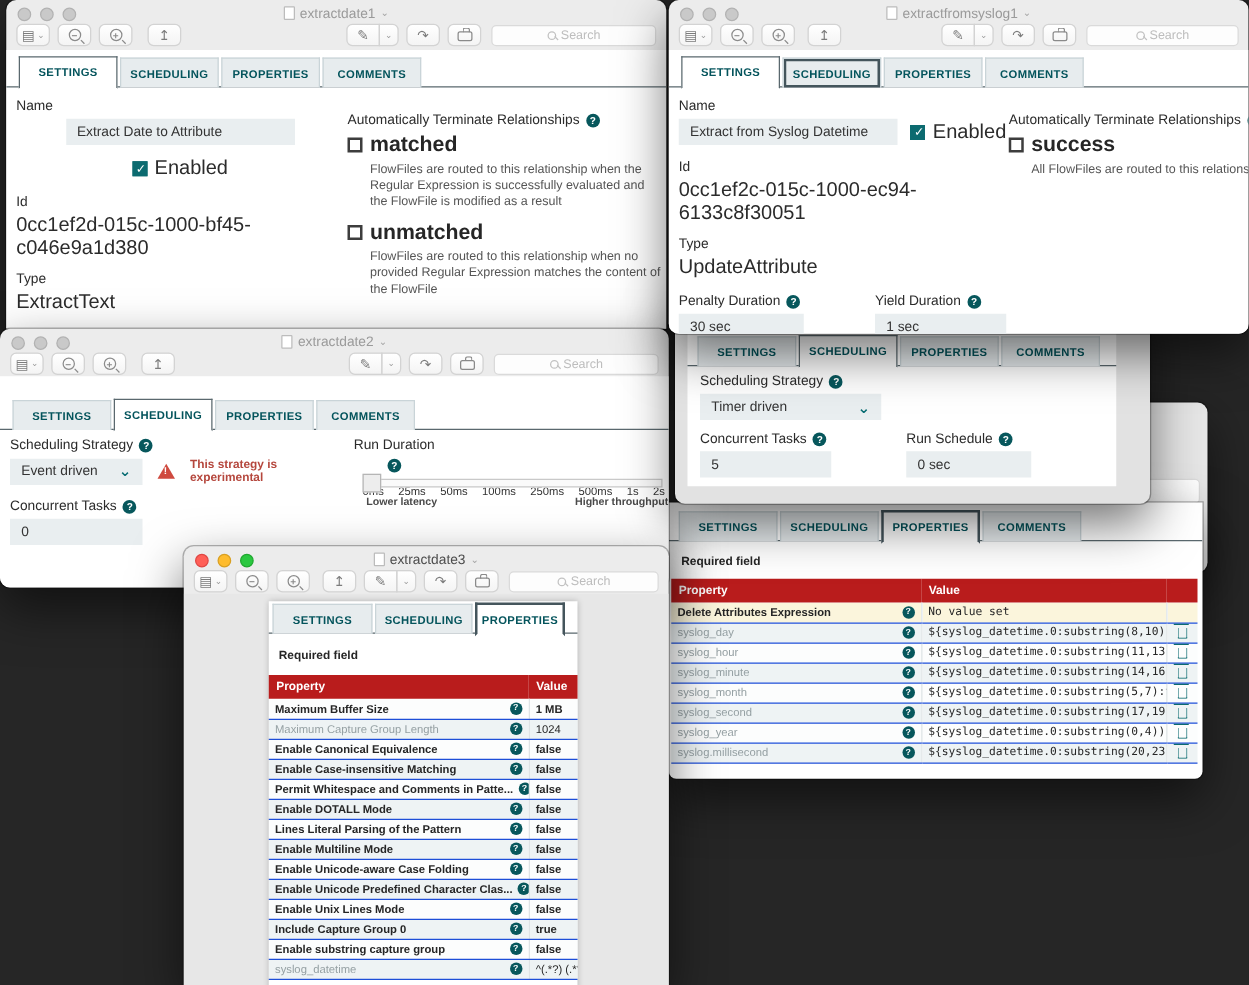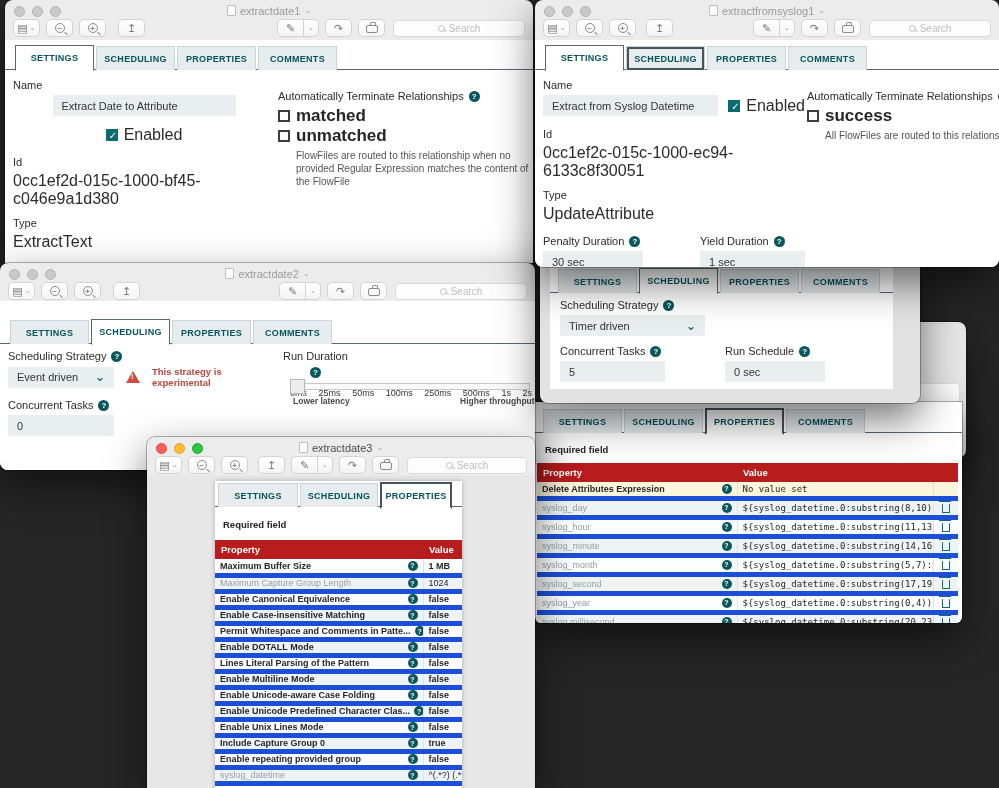--- a/index.html
+++ b/index.html
@@ -63,21 +63,21 @@
   .chkrow{display:flex;align-items:center;gap:6px;}
   .relname{font-size:17px;font-weight:bold;color:#262626;}
   .reldesc{font-size:10px;color:#555;line-height:1.3;margin:3px 0 8px 18px;}
   .valtxt{font-size:16px;color:#2b2b2b;}
 
   .nfheader{background:#708c99;color:#fff;font-family:"DejaVu Serif","Liberation Serif",serif;
             font-weight:bold;font-size:15px;height:25px;display:flex;align-items:center;padding:0 10px;}
 
   table.nft{border-collapse:collapse;width:100%;table-layout:fixed;}
   table.nft th{background:#b91c1c;color:#fff;font-size:9.5px;text-align:left;padding:4px 6px;font-weight:bold;}
-  table.nft td{font-size:9px;color:#262626;padding:0 5px;height:16px;border-bottom:5px solid #1d4ed8;
+  table.nft td{font-size:9px;color:#262626;padding:0 5px;height:16px;border-bottom:1px solid #1d4ed8;
                white-space:nowrap;overflow:hidden;background:#fcfdfd;}
   table.nft tr:nth-child(even) td{background:#eef3f4;}
   table.nft tr.reqrow td{background:#fbf5dc;}
   td.val{border-left:1px solid #dde3e5;}
   td.trashcell{border-left:1px solid #dde3e5;text-align:center;}
   .ncell{display:flex;align-items:center;justify-content:space-between;gap:4px;}
   .ncell .help{width:10px;height:10px;font-size:7px;}
   .bold{font-weight:bold;}
   .grayname{color:#95a0a3;}
   .ph{color:#b9b9b9;}
@@ -197,20 +197,21 @@
         </div>
         <div style="position:absolute;left:273px;top:2px;right:4px;">
           <div class="fldlbl">
               <span>Automatically Terminate Relationships</span>
               <span class="help">?</span>
             </div>
           <div class="chkrow">
               <span class="chk"></span>
               <span class="relname">matched</span>
             </div>
+          <div class="reldesc">FlowFiles are routed to this relationship when the Regular Expression is successfully evaluated and the FlowFile is modified as a result</div>
           <div class="chkrow">
               <span class="chk"></span>
               <span class="relname">unmatched</span>
             </div>
           <div class="reldesc">FlowFiles are routed to this relationship when no provided Regular Expression matches the content of the FlowFile</div>
         </div>
       </div>
     </div>
   </div>
 
@@ -726,21 +727,21 @@
                   <div class="ncell">
                     <span class="bold">Include Capture Group 0</span>
                     <span class="help">?</span>
                   </div>
                 </td>
                 <td class="val bold">true</td>
               </tr>
               <tr>
                 <td>
                   <div class="ncell">
-                    <span class="bold">Enable repeating provided group</span>
+                    <span class="bold">Enable substring capture group</span>
                     <span class="help">?</span>
                   </div>
                 </td>
                 <td class="val bold">false</td>
               </tr>
               <tr>
                 <td>
                   <div class="ncell">
                     <span class="grayname">syslog_datetime</span>
                     <span class="help">?</span>

